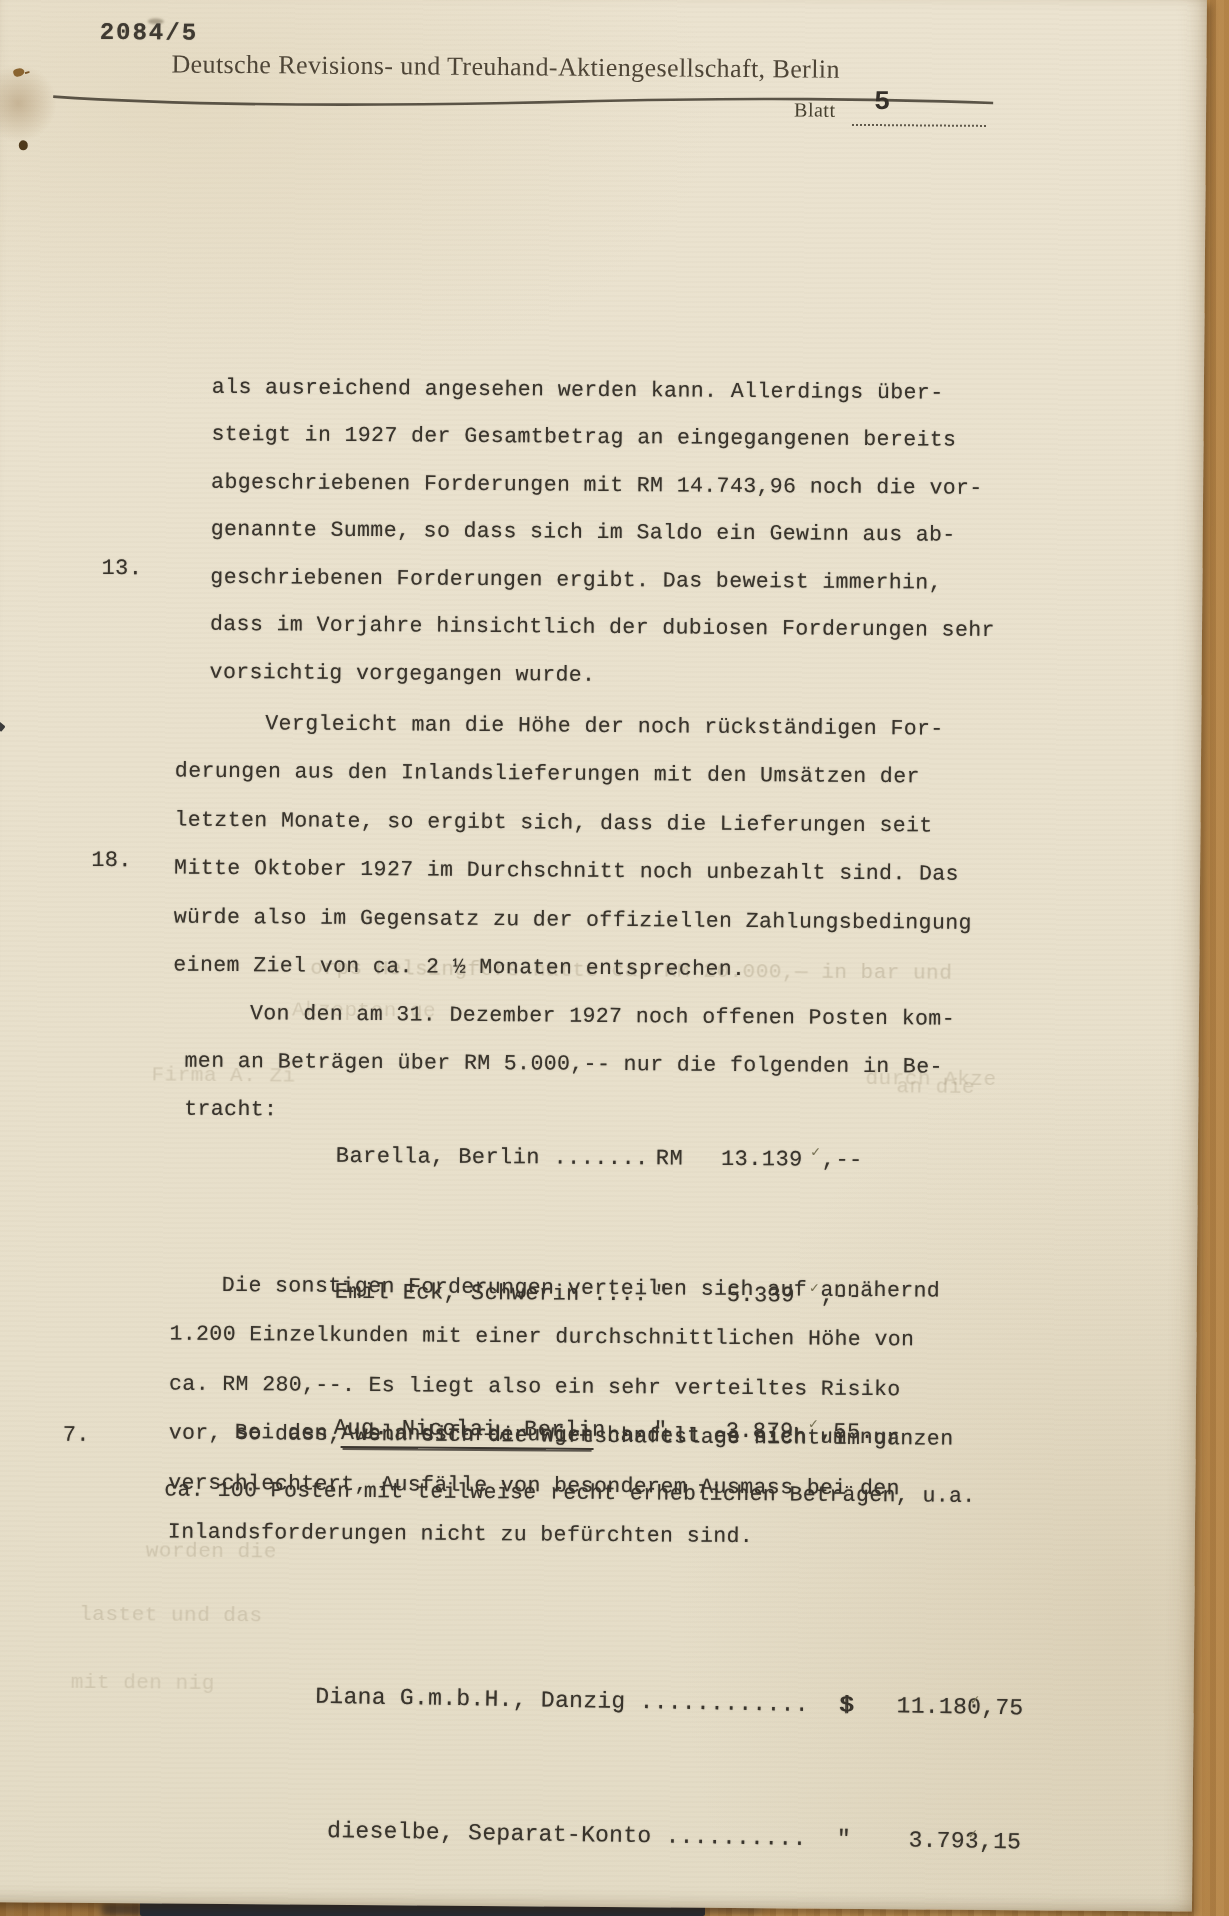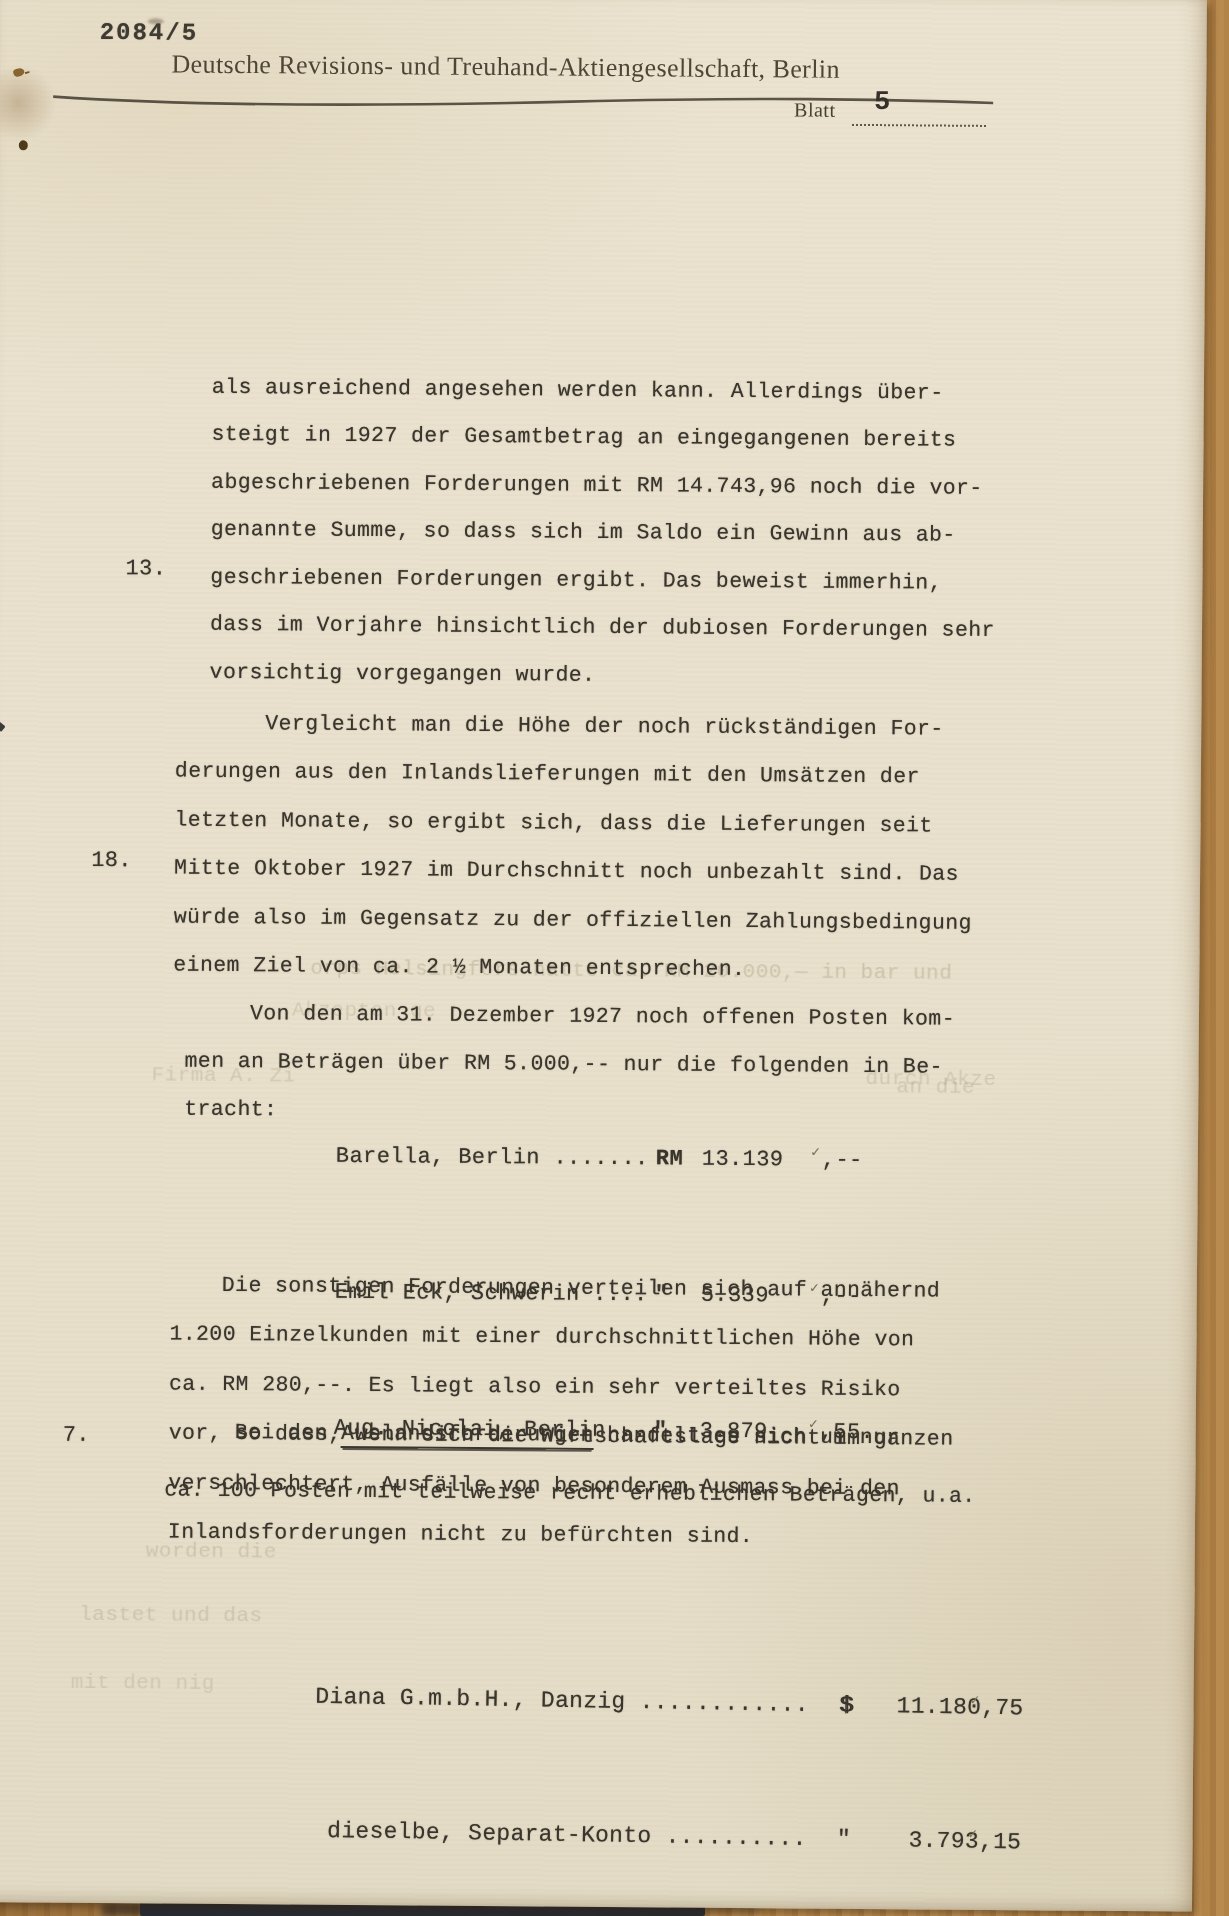--- a/index.html
+++ b/index.html
@@ -56,32 +56,32 @@
   .p13 div.tl:first-of-type{text-indent:90px;}
   .p14{left:193px;top:853px;line-height:48px;}
   .p14 div.tl:first-of-type{text-indent:65px;}
   .p-sonst{left:180px;top:1120px;line-height:49.5px;}
   .p-sonst div.tl:first-of-type{text-indent:52px;}
   .p15-l1{position:absolute;left:246px;top:1428px;}
   .p15-l2{position:absolute;left:176px;top:1486px;}
   .kw-underlined{border-bottom:2.5px solid #3b3630;box-shadow:0 4px 0 -2px rgba(59,54,48,.8);padding-bottom:1px;}
 
   .margin-num{position:absolute;font-size:22px;}
-  .mn13{left:106px;top:565px;margin-left:24px;}
+  .mn13{left:106px;top:565px;}
   .mn14{left:98px;top:857px;}
   .mn15{left:74px;top:1432px;}
 
   
   .ledger{position:absolute;}
   .lrow{display:flex;align-items:baseline;}
   .lrow span{flex:none;}
   .ledger-domestic{left:345px;top:1013px;font-size:22px;line-height:33.5px;}
   .ledger-domestic .llabel{width:312px;}
-  .ledger-domestic .lcur{width:46px;padding-left:8px;font-weight:bold;}
-  .ledger-domestic .lamt{width:120px;text-align:left;}
+  .ledger-domestic .lcur{width:46px;padding-left:8px;}
+  .ledger-domestic .lamt{width:120px;text-align:center;}
   .ledger-domestic .ldec{width:70px;}
   .ledger-foreign{left:330px;top:1556px;font-size:23px;line-height:33px;transform:rotate(0.5deg);transform-origin:0 0;letter-spacing:.3px;}
   .ledger-foreign .llabel{width:486px;}
   .ledger-foreign .lcur{width:52px;text-align:right;}
   .ledger-foreign .lamt{width:128px;text-align:right;}
   .ledger-foreign .ldec{width:66px;}
   .lcheck{display:inline-block;width:0;overflow:visible;transform:translate(-11px,-9px);font-size:15px;color:#7b7558;text-shadow:none;letter-spacing:0;}
   .dollar{text-shadow:1.4px 0 0 currentColor, 0 0 1.2px rgba(57,52,44,.5);}
 
   

